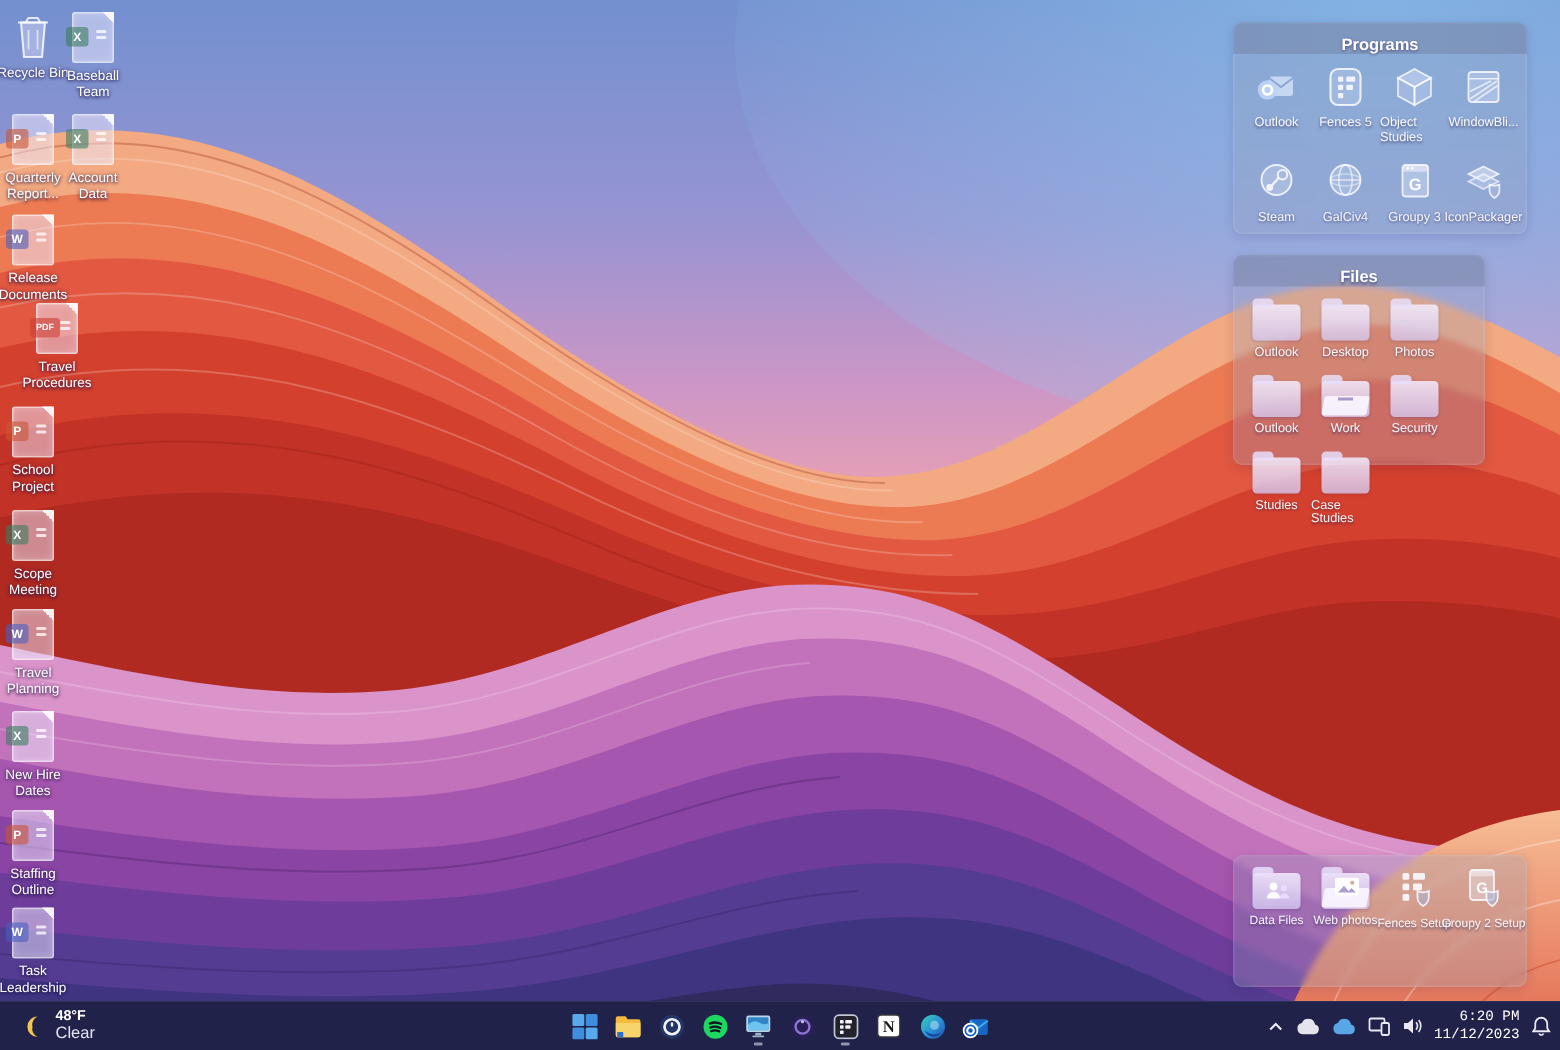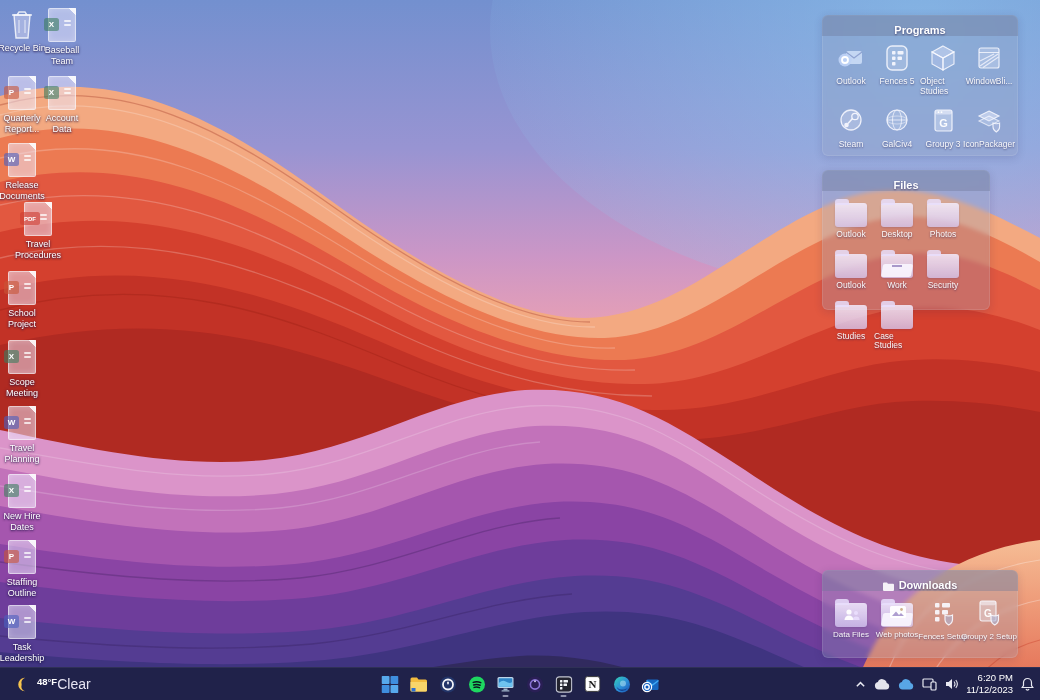--- a/index.html
+++ b/index.html
@@ -43,29 +43,29 @@
   .folder.open::after{content:"";position:absolute;left:1px;right:1px;bottom:1px;height:13px;border-radius:2px;
     background:rgba(250,246,255,.9);transform:skewX(-10deg);}
   .folder .dash{position:absolute;left:11px;top:11px;width:10px;height:2px;background:rgba(150,130,190,.8);z-index:2;}
   .fo{position:absolute;z-index:3;}
 
   
   .taskbar{position:absolute;left:0;right:0;bottom:0;height:32px;background:#20224a;
     border-top:1px solid rgba(255,255,255,.07);}
   .weather{position:absolute;left:8px;top:0;height:32px;display:flex;align-items:center;gap:6px;
     padding:0 6px;border-radius:4px;cursor:pointer;}
-  .wtxt{display:flex;justify-content:center;}
+  .wtxt{display:flex;flex-direction:column;justify-content:center;}
   .wtemp{font-size:9.5px;font-weight:700;color:#fff;line-height:1.2;}
-  .wcond{font-size:14px;color:#e6e4f2;line-height:1.2;}
+  .wcond{font-size:11px;color:#e6e4f2;line-height:1.2;}
   .center{position:absolute;left:50%;top:0;transform:translateX(-50%);height:32px;display:flex;align-items:center;gap:5px;}
   .tb-app{position:relative;width:24px;height:28px;border-radius:4px;display:flex;align-items:center;justify-content:center;cursor:pointer;}
   .ind{position:absolute;bottom:1px;left:50%;transform:translateX(-50%);width:6px;height:2.5px;border-radius:2px;background:#8f93ad;}
   .tray{position:absolute;right:6px;top:0;height:32px;display:flex;align-items:center;gap:8px;}
   .tray .titem{display:flex;align-items:center;justify-content:center;cursor:pointer;}
-  .clock{text-align:right;font-size:9.5px;color:#fff;line-height:1.3;cursor:pointer;}
+  .clock{text-align:right;font-size:9.5px;color:#fff;line-height:1.3;cursor:pointer;font-family:Liberation Mono, monospace;}
 
   svg{display:block;}
 </style>
 </head>
 <body>
 
 <div class="screen">
 
   <svg class="wallpaper" viewBox="0 0 1040 700" preserveAspectRatio="none">
     <defs>
@@ -372,26 +372,20 @@
         <div class="flabel">Studies</div>
       </div>
       <div class="fitem">
         <div class="folder"></div>
         <div class="flabel">Case Studies</div>
       </div>
     </div>
   </div>
 
   <div class="fence dl" style="left:822px;top:570px;width:196px;height:88px">
-    <div class="fence-header">
-      <svg width="11" height="9" viewBox="0 0 11 9">
-        <path d="M0 1.5 a1 1 0 0 1 1-1 h3 l1 1.2 h5 a1 1 0 0 1 1 1 V8 a1 1 0 0 1 -1 1 H1 a1 1 0 0 1 -1-1 Z" fill="#fff" opacity=".9"></path>
-      </svg>
-      <span class="fence-title">Downloads</span>
-    </div>
     <div class="fence-grid">
       <div class="fitem">
         <div class="folder">
           <svg class="fo" style="left:8px;top:5px" width="17" height="14" viewBox="0 0 17 14">
             <circle cx="6" cy="4" r="2.6" fill="rgba(255,255,255,.95)"></circle>
               <path d="M1.5 12 a4.5 4.5 0 0 1 9 0 Z" fill="rgba(255,255,255,.95)"></path>
             <circle cx="13" cy="5" r="2" fill="rgba(235,225,255,.85)"></circle>
               <path d="M9.8 12 a3.4 3.4 0 0 1 6.8 0 Z" fill="rgba(235,225,255,.85)"></path>
           </svg>
         </div>

